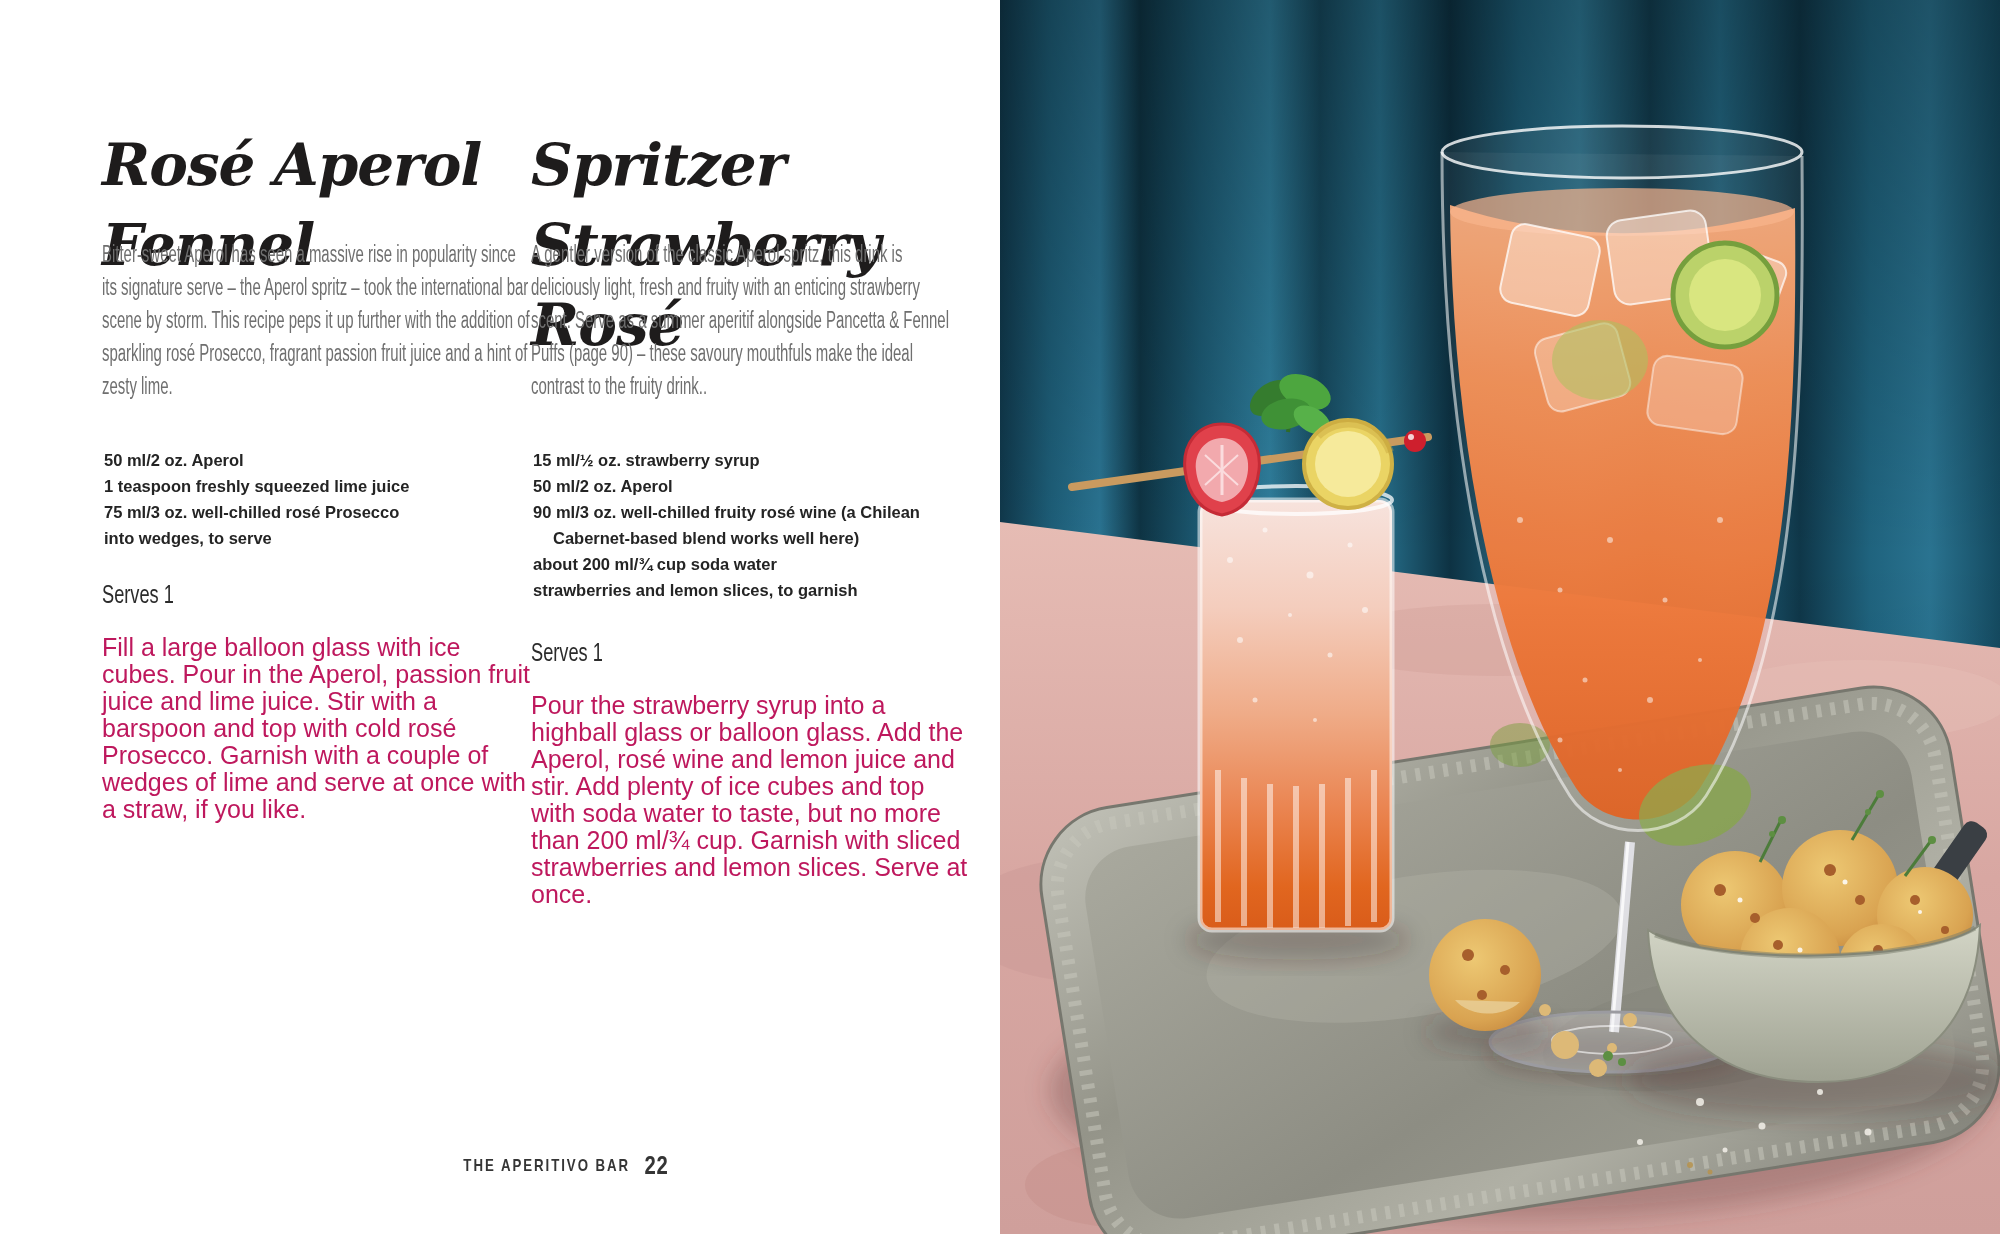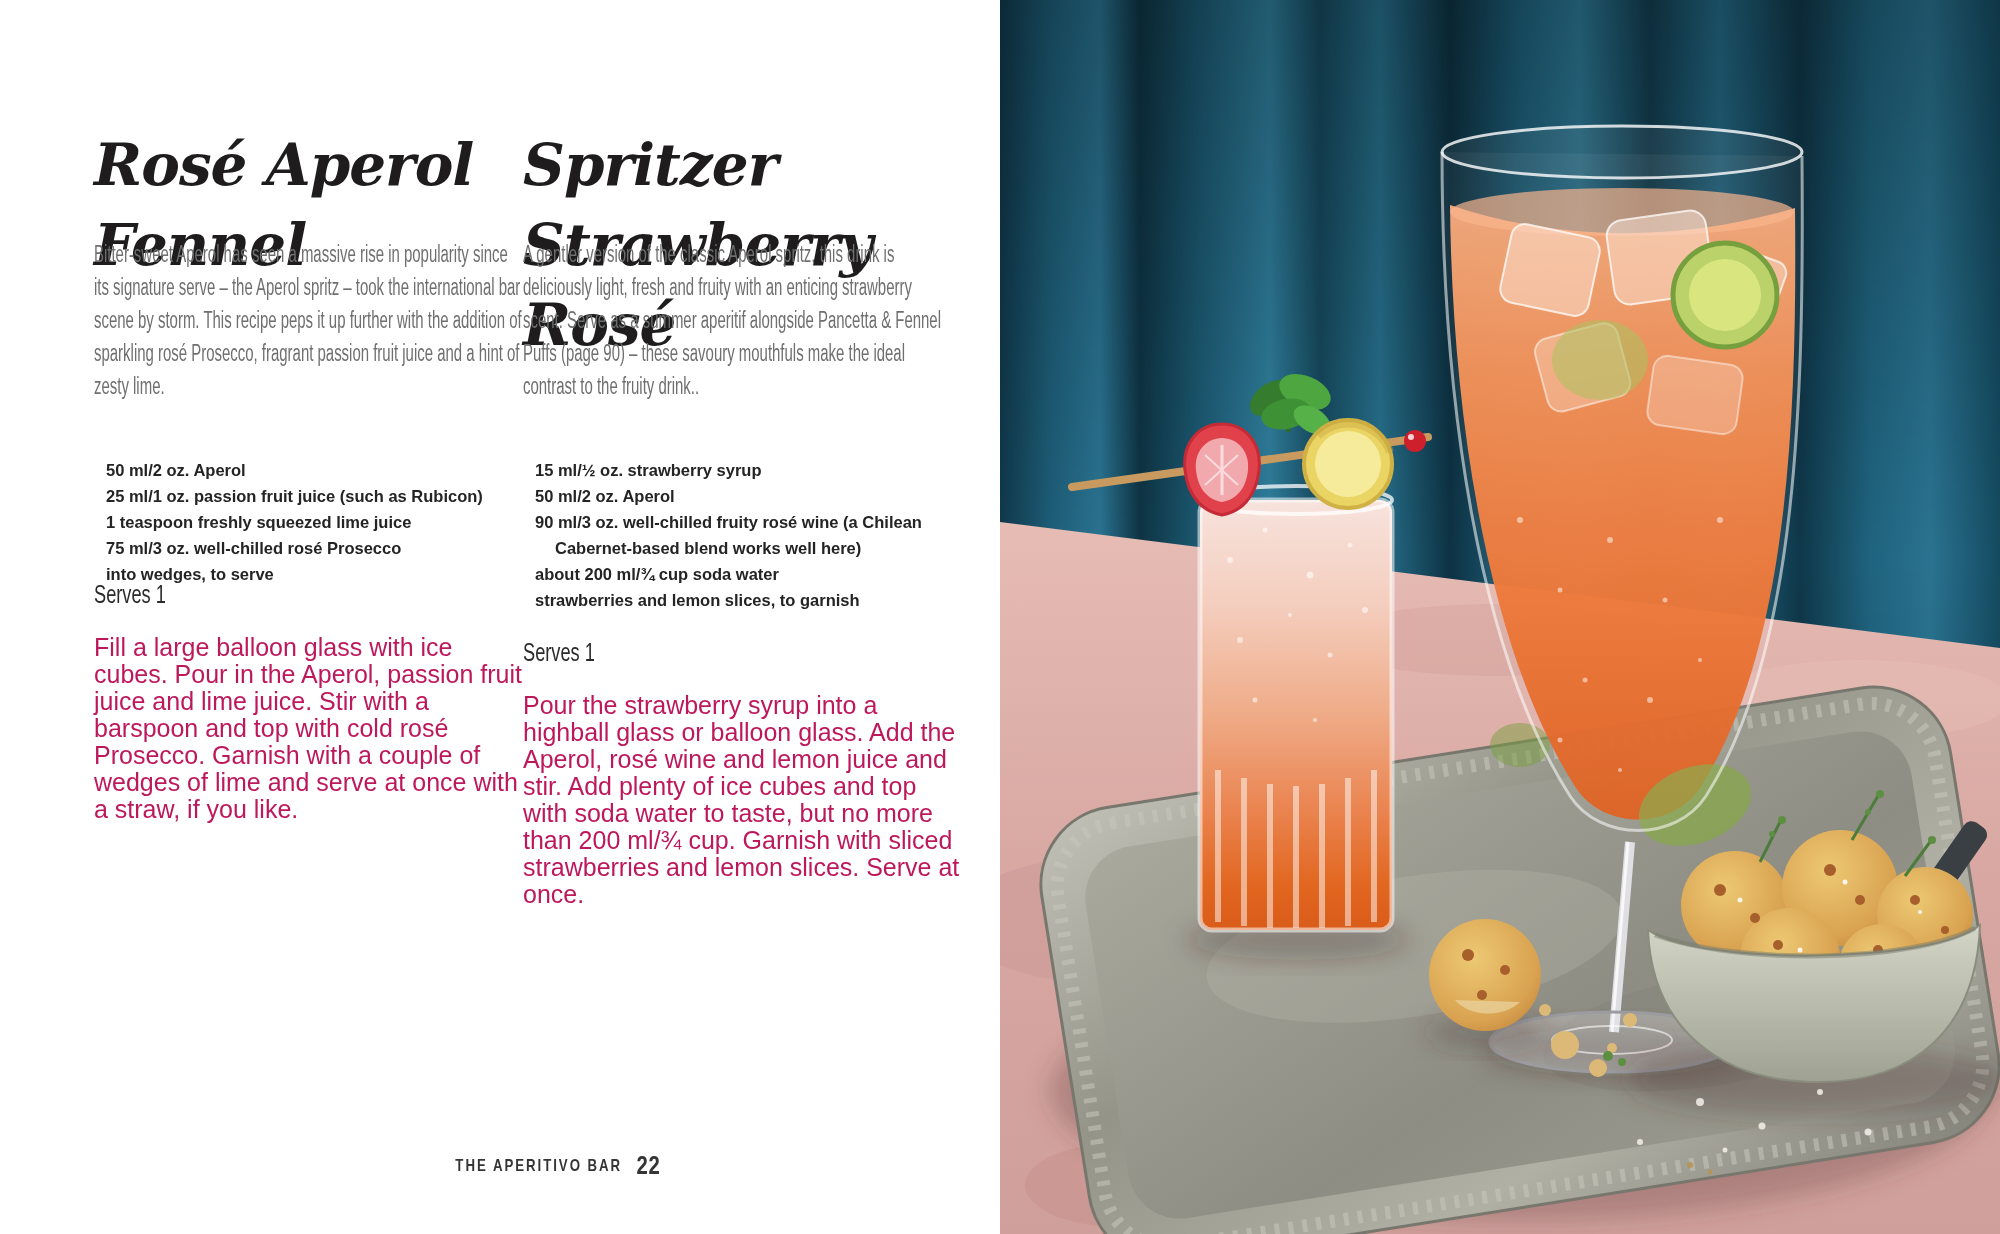--- a/index.html
+++ b/index.html
@@ -1,28 +1,28 @@
 <!DOCTYPE html>
 <html><head>
 <meta charset="utf-8">
 <style>
   html,body{margin:0;padding:0;background:#ffffff;}
   .spread{position:relative;width:2000px;height:1234px;background:#ffffff;overflow:hidden;
           font-family:"Liberation Sans",sans-serif;}
-  .text-half{position:absolute;left:8px;top:0;width:1043px;height:1234px;background:#ffffff;}
+  .text-half{position:absolute;left:16px;top:0;width:1043px;height:1234px;background:#ffffff;}
   .photo-half{position:absolute;left:1000px;top:0;width:1000px;height:1234px;overflow:hidden;}
   .blk{position:absolute;}
   .c1{left:86px;}
   .c2{left:515px;}
   .title{top:86px;width:470px;font-family:"DejaVu Serif",serif;font-style:italic;font-weight:bold;
          color:#1e1c1c;font-size:58px;line-height:80px;letter-spacing:-1px;}
   .title .tl{display:block;}
   .intro{top:238px;width:665px;transform:scaleX(0.65);transform-origin:left top;
          color:#6f6f6f;font-size:23px;line-height:33px;margin:0;}
-  .ingredients{top:445px;width:432px;list-style:none;margin:12px;padding:0;
+  .ingredients{top:445px;width:432px;list-style:none;margin:2px;padding:0;
                color:#242424;font-weight:bold;font-size:16.5px;line-height:26px;}
   .ingredients li{padding-left:20px;text-indent:-20px;}
   .serves{width:200px;transform:scaleX(0.70);transform-origin:left top;
           color:#2b2b2b;font-size:26px;line-height:28px;margin:0;}
   .s1{top:580px;}
   .s2{top:638px;}
   .method{width:438px;color:#be185d;font-size:25px;line-height:27px;margin:0;}
   .m1{top:634px;}
   .m2{top:692px;}
   .folio{top:1150px;left:120px;width:860px;text-align:center;color:#353535;
@@ -37,21 +37,20 @@
 
   <div class="text-half">
 
     <h1 class="blk c1 title">
       <span class="tl">Rosé Aperol</span>
       <span class="tl">Fennel</span>
     </h1>
     <p class="blk c1 intro">Bitter-sweet Aperol has seen a massive rise in popularity since its signature serve – the Aperol spritz – took the international bar scene by storm. This recipe peps it up further with the addition of sparkling rosé Prosecco, fragrant passion fruit juice and a hint of zesty lime.</p>
     <ul class="blk c1 ingredients">
       <li>50 ml/2 oz. Aperol</li>
-      <li>25 ml/1 oz. passion fruit juice (such as Rubicon)</li>
       <li>1 teaspoon freshly squeezed lime juice</li>
       <li>75 ml/3 oz. well-chilled rosé Prosecco</li>
       <li>into wedges, to serve</li>
     </ul>
     <p class="blk c1 serves s1">Serves 1</p>
     <p class="blk c1 method m1">Fill a large balloon glass with ice cubes. Pour in the Aperol, passion fruit juice and lime juice. Stir with a barspoon and top with cold rosé Prosecco. Garnish with a couple of wedges of lime and serve at once with a straw, if you like.</p>
 
     <h1 class="blk c2 title">
       <span class="tl">Spritzer</span>
       <span class="tl">Strawberry Rosé</span>

